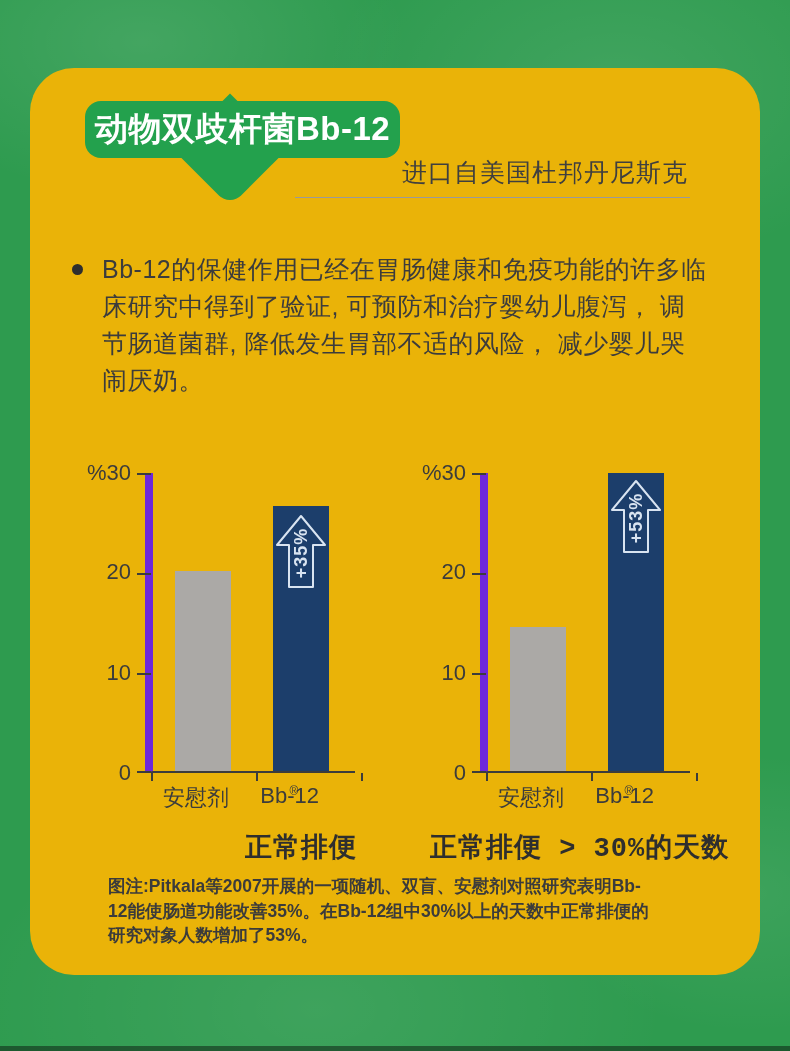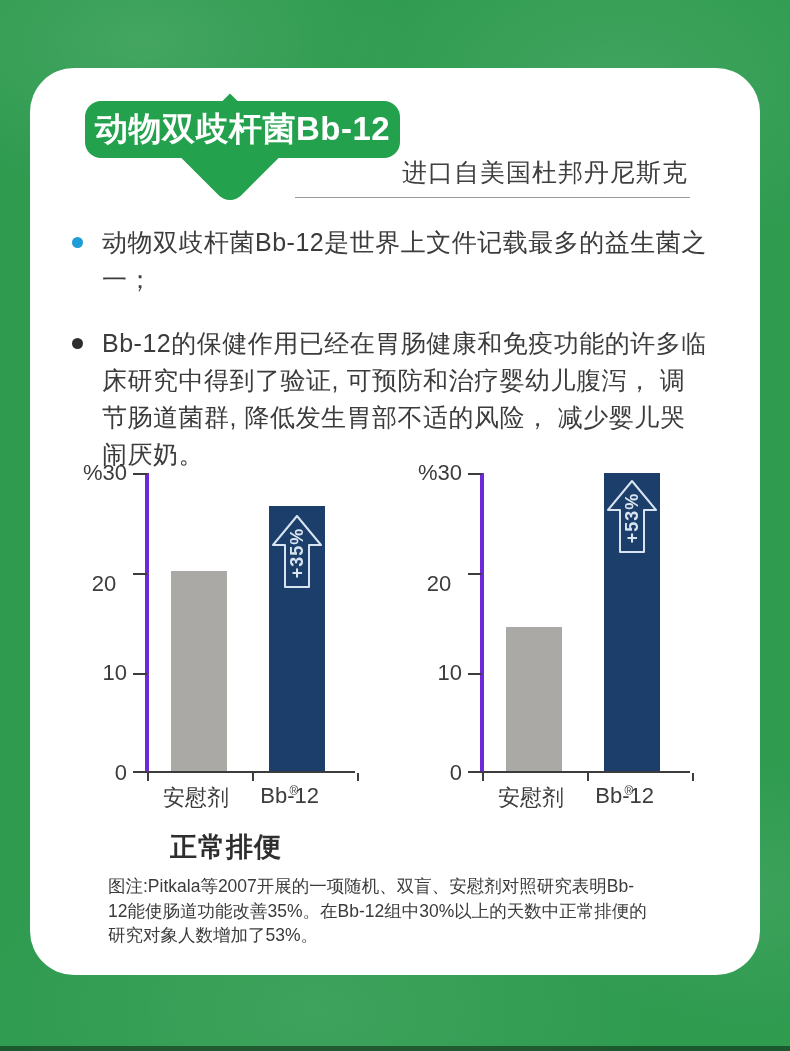--- a/index.html
+++ b/index.html
@@ -12,21 +12,21 @@
     background-image:
       radial-gradient(ellipse 380px 220px at 18% 4%, rgba(255,255,255,0.10), rgba(255,255,255,0) 70%),
       radial-gradient(ellipse 420px 260px at 78% 8%, rgba(255,255,255,0.09), rgba(255,255,255,0) 70%),
       radial-gradient(ellipse 500px 300px at 40% 96%, rgba(255,255,255,0.08), rgba(255,255,255,0) 70%),
       radial-gradient(ellipse 300px 200px at 95% 85%, rgba(255,255,255,0.07), rgba(255,255,255,0) 70%);
   }
   .bottom-strip { position:absolute; left:0; bottom:0; width:790px; height:5px; background:rgba(14,34,20,0.55); }
 
   .card {
     position:absolute; left:30px; top:68px; width:730px; height:907px;
-    background:#ffffff; border-radius:44px;
+    background:#eab308; border-radius:44px;
   }
 
   
   .badge-tail {
     position:absolute; left:160px; top:42px; width:80px; height:80px;
     background:#23A14D; transform:rotate(45deg); border-bottom-right-radius:16px;
   }
   .badge {
     position:absolute; left:55px; top:33px; width:315px; height:57px;
     background:#23A14D; border-radius:16px;
@@ -55,27 +55,27 @@
   .dot-blue { background:#1E9CD7; }
   .dot-dark { background:#2E2E2E; }
   .bullets li.spaced { margin-top:27px; }
 
   
   .chart { position:absolute; width:262px; }
   #chart0 { left:65px;  top:405px; }
   #chart1 { left:400px; top:405px; }
   .plot {
     position:relative; margin-left:50px; width:210px; height:300px;
-    border-left:4px solid #6d28d9; border-bottom:2px solid #3C3C3C;
+    border-left:8px solid #6d28d9; border-bottom:2px solid #3C3C3C;
   }
   .ylab {
     position:absolute; left:-68px; width:46px; text-align:right;
     font-size:22px; color:#3C3C3C; line-height:26px;
   }
-  .ylab.l0{ top:-13px; } .ylab.l1{ top:98px;text-align:center; } .ylab.l2{ top:187px;text-align:right; } .ylab.l3{ top:287px; }
+  .ylab.l0{ top:-13px; } .ylab.l1{ top:86px; } .ylab.l2{ top:187px;text-align:right; } .ylab.l3{ top:287px; }
   .ytick { position:absolute; left:-16px; width:14px; height:2px; background:#3C3C3C; }
   .ytick.t0{ top:0; } .ytick.t1{ top:100px; } .ytick.t2{ top:200px; } .ytick.t3{ bottom:-2px; }
   .xtick { position:absolute; bottom:-10px; width:2px; height:8px; background:#3C3C3C; }
   .xtick.x0{ left:-2px; } .xtick.x1{ left:103px; } .xtick.x2{ left:208px; }
   .bar { position:absolute; bottom:0; width:56px; }
   .bar.b0 { left:22px; }
   .bar.b1 { left:120px; }
   .arrow-svg { position:absolute; top:7px; left:0; width:56px; height:78px; }
   .arrow-svg text {
     font-family:"Liberation Sans", sans-serif; font-size:18px; font-weight:600;
@@ -83,48 +83,44 @@
   }
   .xlabels { position:relative; margin-left:50px; width:210px; height:32px; margin-top:10px;text-align:center; }
   .xlabels span {
     position:absolute; transform:translateX(-50%); white-space:nowrap;
     font-size:22px; color:#3C3C3C;
   }
   .xlabels .c0 { left:51px; }
   .xlabels .c1 { left:149px; }
   .xlabels sup { font-size:12px; vertical-align:super; }
   .caption {
-    margin-top:14px; width:262px; text-align:center;
+    margin-top:14px; width:262px; text-align:right;
     font-size:27px; font-weight:600; color:#2E2E2E; letter-spacing:1px; white-space:nowrap;font-family:Liberation Mono, monospace;
   }
 
   
   .footnote {
     position:absolute; left:78px; top:806px; width:545px;
-    font-size:17.5px; line-height:1.4; color:#3B3B3B;
+    font-size:17.5px; line-height:1.4; color:#3B3B3B;font-weight:bold;
   }
 </style>
 </head>
 <body>
 
 <div class="card">
 
   <div class="badge-tail"></div>
   <div class="badge">
     <span>动物双歧杆菌Bb-12</span>
   </div>
 
   <div class="subtitle">进口自美国杜邦丹尼斯克</div>
   <div class="subtitle-line"></div>
 
   <ul class="bullets">
-    <li>
-      <span class="dot dot-blue"></span>
-      <span>动物双歧杆菌Bb-12是世界上文件记载最多的益生菌之一；</span>
-    </li>
     <li class="spaced">
       <span class="dot dot-dark"></span>
       <span>Bb-12的保健作用已经在胃肠健康和免疫功能的许多临床研究中得到了验证, 可预防和治疗婴幼儿腹泻， 调节肠道菌群, 降低发生胃部不适的风险， 减少婴儿哭闹厌奶。</span>
     </li>
   </ul>
 
   <div class="chart" id="chart0">
     <div class="plot">
       <span class="ylab l0">%30</span>
       <span class="ylab l1">20</span>
@@ -170,18 +166,19 @@
         <svg class="arrow-svg" style="top:5px" viewBox="0 0 56 78">
           <path d="M28 3 L52 32 L40 32 L40 74 L16 74 L16 32 L4 32 Z" fill="none" stroke="#D9E4F1" stroke-width="2" stroke-linejoin="round"></path>
           <text x="28" y="40" text-anchor="middle" dominant-baseline="central" transform="rotate(-90 28 40)">+53%</text>
         </svg>
       </div>
     </div>
     <div class="xlabels">
       <span class="c0">安慰剂</span>
       <span class="c1"><span>Bb-12</span><sup>®</sup></span>
     </div>
+    <div class="caption">正常排便 &gt; 30%的天数</div>
   </div>
 
   <div class="footnote">图注:Pitkala等2007开展的一项随机、双盲、安慰剂对照研究表明Bb-12能使肠道功能改善35%。在Bb-12组中30%以上的天数中正常排便的研究对象人数增加了53%。</div>
 </div>
 
 <div class="bottom-strip"></div>
 
 </body></html>

